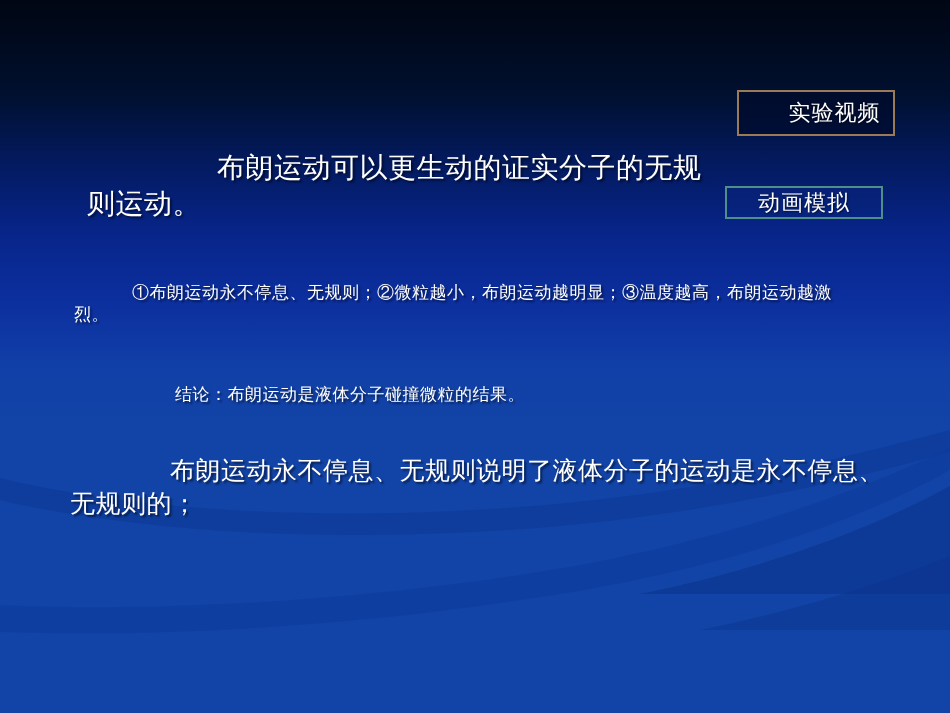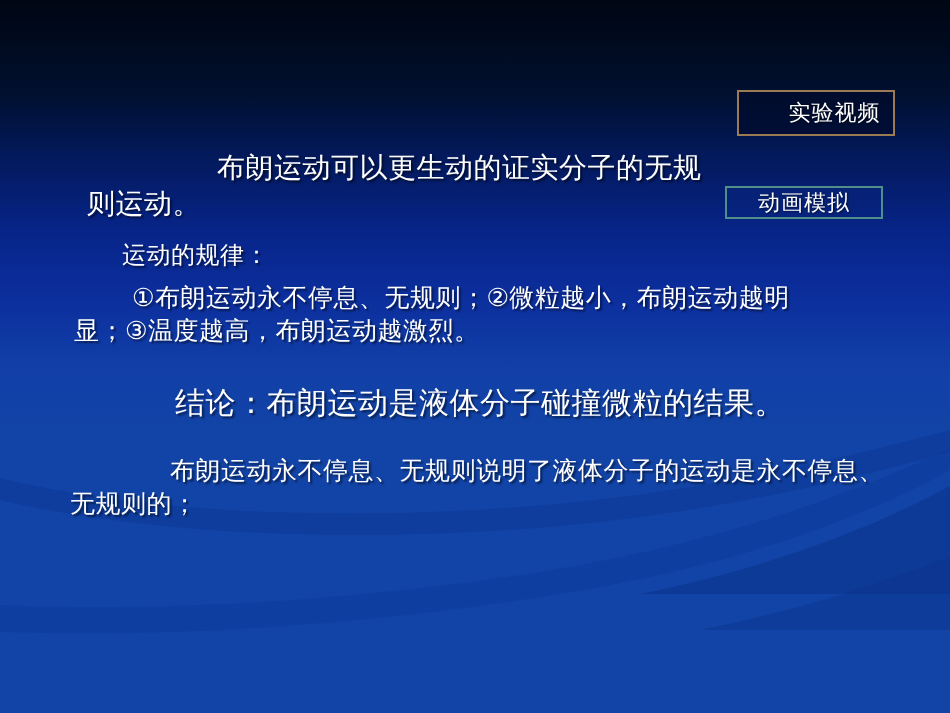--- a/index.html
+++ b/index.html
@@ -69,28 +69,29 @@
   #ruleHead {
     left: 122px;
     top: 240px;
     font-size: 24px;
   }
 
   #ruleBody {
     left: 74px;
     top: 282px;
     width: 760px;
-    font-size: 25px;
+    font-size: 17px;
     text-indent: 58px;
+    font-family: Liberation Serif, serif;
   }
 
   #conclusion {
     left: 175px;
     top: 383px;
-    font-size: 30px;
+    font-size: 17px;
   }
 
   #para1 {
     left: 70px;
     top: 455px;
     width: 820px;
     font-size: 25px;
     text-indent: 100px;
   }
 
@@ -143,21 +144,20 @@
     <path d="M 950 448 C 840 500, 700 548, 520 575 C 340 602, 150 612, 0 605 L 0 632 C 170 638, 370 625, 560 594 C 740 565, 870 515, 950 470 Z" fill="#0d3a9c" opacity="0.45"></path>
     <path d="M 950 486 C 870 530, 760 570, 640 594 L 950 594 Z" fill="#0a3288" opacity="0.5"></path>
     <path d="M 950 556 C 880 585, 790 612, 700 630 L 950 630 Z" fill="#0a3288" opacity="0.35"></path>
   </svg>
 
   <div class="layer">
 
 
     <div class="txt" id="lead">布朗运动可以更生动的证实分子的无规则运动。</div>
 
-    <div class="txt" id="ruleHead">运动的规律：</div>
 
     <div class="txt" id="ruleBody">①布朗运动永不停息、无规则；②微粒越小，布朗运动越明显；③温度越高，布朗运动越激烈。</div>
 
     <div class="txt" id="conclusion">结论：布朗运动是液体分子碰撞微粒的结果。</div>
 
     <div class="txt" id="para1">布朗运动永不停息、无规则说明了液体分子的运动是永不停息、无规则的；</div>
 
 
     <div class="btn" id="btnVideo" style="border-color: rgb(154, 123, 86);">
       <span>实验视频</span>

